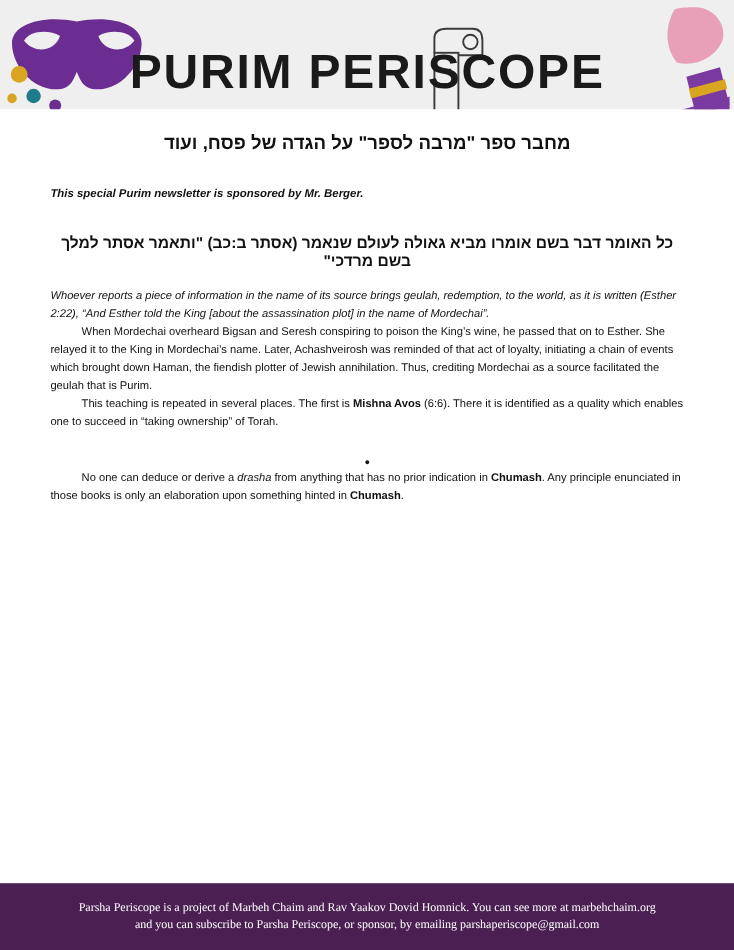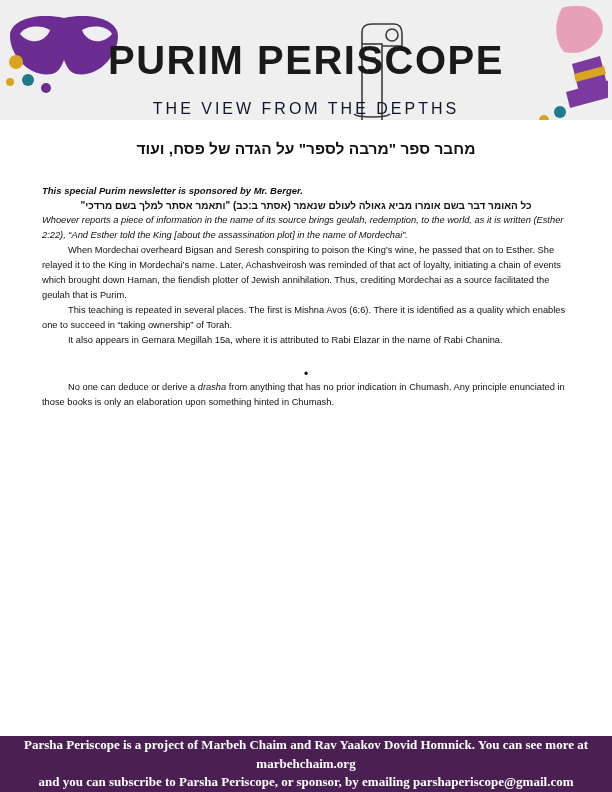--- a/index.html
+++ b/index.html
@@ -13,21 +13,21 @@
     font-family: "Liberation Sans", sans-serif;
     color: #111111;
     overflow: hidden;
     position: relative;
   }
 
   
   .masthead {
     position: relative;
     width: 612px;
-    height: 120px;
+    height: 91px;
     background: #efefef;
     overflow: hidden;
   }
   .masthead-inner {
     position: absolute;
     inset: 0;
   }
   .mast-title {
     position: absolute;
     top: 38px;
@@ -108,62 +108,61 @@
     text-align: left;
     color: #111;
   }
   .indent { text-indent: 26px; }
   .gap-lg { margin-top: 26px; }
   .gap-md { margin-top: 17px; }
 
   .quote-he {
     direction: rtl;
     text-align: center;
-    font-size: 10px;
-    font-weight: bold;
-    margin-top: 4px;
+    font-size: 13px;
+    font-weight: bold;
+    margin-top: 28px;
     color: #111;
   }
   .quote-en {
     font-size: 9.3px;
     font-style: italic;
     line-height: 1.6;
-    margin-top: 2px;
+    margin-top: 14px;
     color: #111;
   }
   .bullet-sep {
     text-align: center;
     font-size: 12px;
     line-height: 1;
     margin-top: 20px;
     color: #111;
   }
-  b.src { font-weight: normal; }
+  b.src { font-weight: bold; }
   i.it { }
 
   
   .footer {
     position: absolute;
     left: 0;
     bottom: 0;
     width: 612px;
     height: 56px;
     background: #4a1f52;
     color: #ffffff;
     display: flex;
     flex-direction: column;
     align-items: center;
     justify-content: center;
     font-family: "Liberation Serif", serif;
   }
   .footer-line {
-    font-size: 13px;
+    font-size: 10px;
     line-height: 1.45;
     text-align: center;
-    font-weight: bold;
   }
 </style>
 </head>
 <body>
 
 <div class="masthead">
   <div class="masthead-inner">
 
     <svg class="mask-left" viewBox="0 0 120 86">
       <path d="M4 28 C4 12, 30 4, 58 10 C86 4, 112 12, 112 28 C112 48, 92 70, 70 66 C62 64, 60 56, 58 52 C56 56, 54 64, 46 66 C24 70, 4 48, 4 28 Z" fill="#6b2d91"></path>
@@ -207,21 +206,20 @@
   <div class="sponsor">This special Purim newsletter is sponsored by Mr. Berger.</div>
 
 
   <div class="quote-he">כל האומר דבר בשם אומרו מביא גאולה לעולם שנאמר (אסתר ב:כב) "ותאמר אסתר למלך בשם מרדכי"</div>
   <div class="quote-en">Whoever reports a piece of information in the name of its source brings geulah, redemption, to the world, as it is written (Esther 2:22), “And Esther told the King [about the assassination plot] in the name of Mordechai”.</div>
 
   <p class="para indent gap-lg">When Mordechai overheard Bigsan and Seresh conspiring to poison the King’s wine, he passed that on to Esther. She relayed it to the King in Mordechai’s name. Later, Achashveirosh was reminded of that act of loyalty, initiating a chain of events which brought down Haman, the fiendish plotter of Jewish annihilation. Thus, crediting Mordechai as a source facilitated the geulah that is Purim.</p>
 
   <p class="para indent gap-md"><span>This teaching is repeated in several places. The first is </span><b class="src">Mishna Avos</b><span> (6:6). There it is identified as a quality which enables one to succeed in “taking ownership” of Torah.</span></p>
 
-  <p class="para indent gap-md"><span>It also appears in </span><b class="src">Gemara Megillah</b><span> 15a, where it is attributed to Rabi Elazar in the name of Rabi Chanina.</span></p>
 
   <div class="bullet-sep">•</div>
 
 
   <p class="para indent gap-md"><span>No one can deduce or derive a </span><i class="it">drasha</i><span> from anything that has no prior indication in </span><b class="src">Chumash</b><span>. Any principle enunciated in those books is only an elaboration upon something hinted in </span><b class="src">Chumash</b><span>.</span></p>
 
 </div>
 
 <div class="footer">
   <div class="footer-line">Parsha Periscope is a project of Marbeh Chaim and Rav Yaakov Dovid Homnick. You can see more at marbehchaim.org</div>

